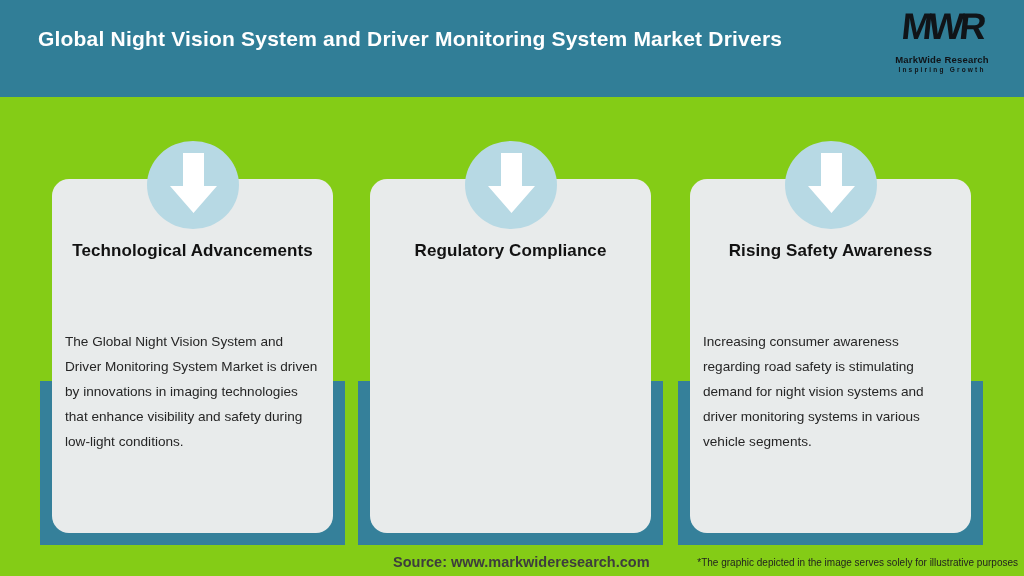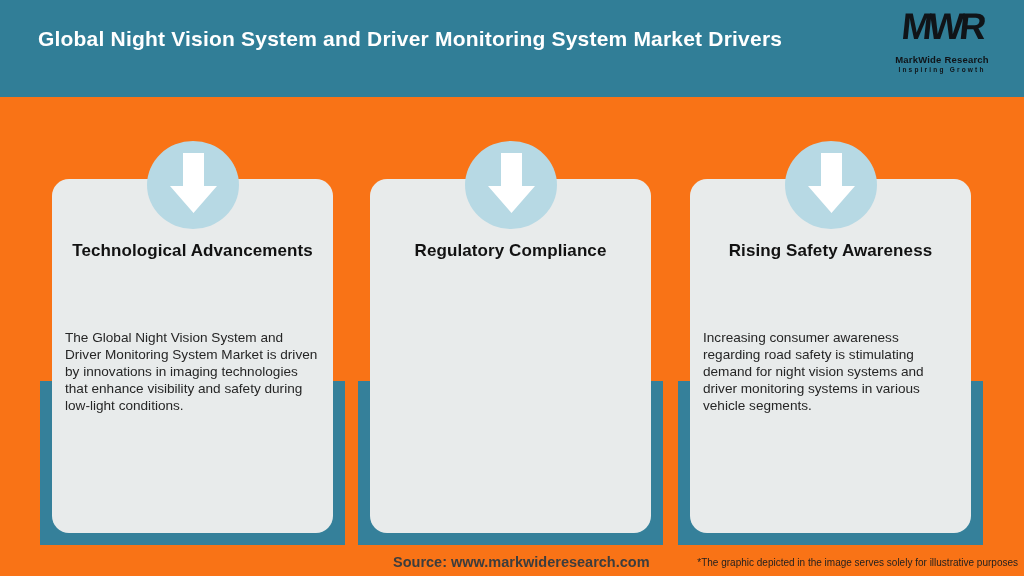--- a/index.html
+++ b/index.html
@@ -1,21 +1,21 @@
 <!DOCTYPE html>
 <html><head>
 <meta charset="utf-8">
 <style>
   html, body { margin: 0; padding: 0; background: #ffffff; }
   * { box-sizing: border-box; }
   #canvas {
     position: relative;
     width: 1024px;
     height: 576px;
-    background: #f97316;
+    background: #84cc16;
     overflow: hidden;
     font-family: "Liberation Sans", sans-serif;
   }
 
   
   .header {
     position: absolute;
     left: 0; top: 0;
     width: 1024px; height: 97px;
     background: #317e97;
@@ -99,21 +99,21 @@
     font-weight: bold;
     color: #121212;
     letter-spacing: 0.1px;
   }
   .card-body {
     position: absolute;
     left: 0; top: 150px;
     width: 100%;
     padding: 0 15px 0 13px;
     font-size: 13.6px;
-    line-height: 17px;
+    line-height: 25px;
     color: #262626;
     text-align: left;
   }
 
   
   .footer-source {
     position: absolute;
     left: 393px; top: 554px;
     font-size: 14.5px;
     font-weight: bold;

